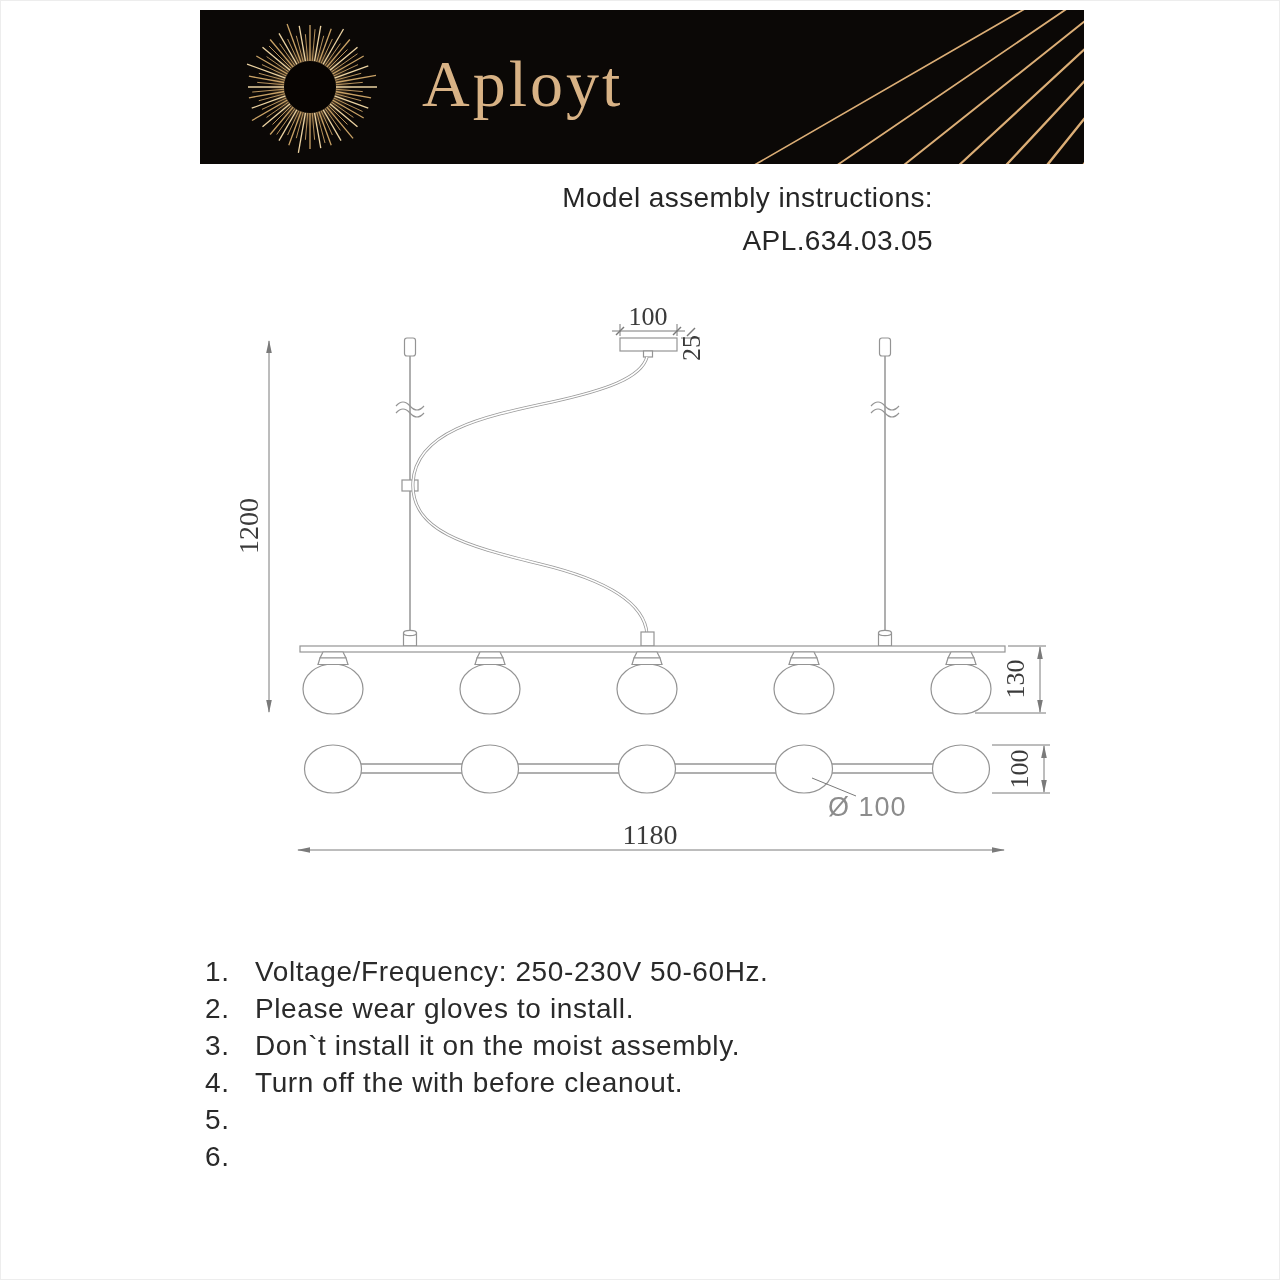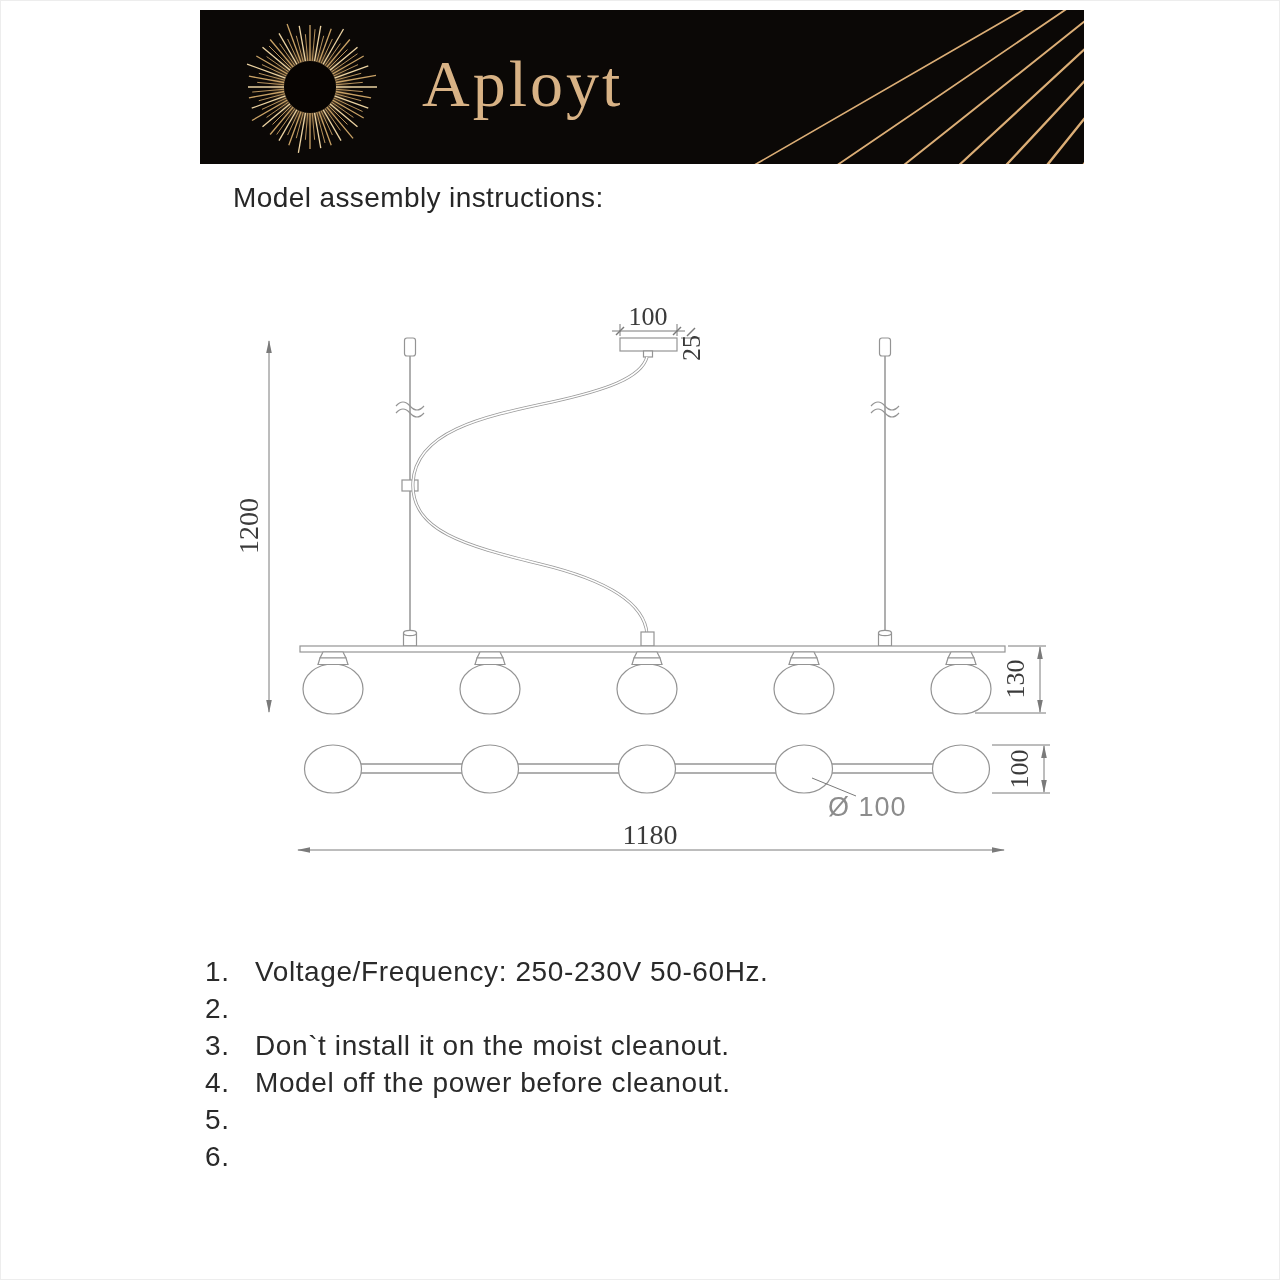--- a/index.html
+++ b/index.html
@@ -14,21 +14,21 @@
     background:var(--banner-bg,#0b0806);overflow:hidden;}
   .banner svg{position:absolute;inset:0;}
   .brand-name{position:absolute;left:222px;top:34px;
     font-family:"Liberation Serif",serif;font-weight:400;
     font-size:66px;line-height:1.2;color:var(--gold,#d8b285);letter-spacing:3px;}
   .sun-ray{stroke:var(--gold-ray,#c9a266);}
   .sun-ray.bright{stroke:#ecd3a2;}
   .fan-ray{stroke:var(--fan-ray,#dcae76);stroke-linecap:round;}
 
   
-  .title-block{position:absolute;left:233px;top:176px;width:700px;text-align:left;
+  .title-block{position:absolute;left:233px;top:176px;width:700px;text-align:right;
     color:#262626;font-size:28px;line-height:43px;letter-spacing:.4px;}
 
   
   .diagram{position:absolute;left:0;top:280px;}
   .fx{stroke:var(--line-gray,#949494);fill:none;stroke-width:1.5;}
   .fxw{stroke:#ffffff;fill:none;}
   .fxf{stroke:var(--line-gray,#949494);fill:#ffffff;stroke-width:1.2;}
   .dl{stroke:#7a7a7a;stroke-width:1;fill:none;}
   .tick{stroke:#7a7a7a;stroke-width:1.4;}
   text.dim{font-family:"Liberation Serif",serif;font-size:26px;fill:var(--dim-text,#3a3a3a);}
@@ -144,20 +144,21 @@
           <line x1="1100" y1="-160" x2="505.21780079216546" y2="313.1111238445909" class="fan-ray" stroke-width="2.00"></line>
           <line x1="1100" y1="-160" x2="471.79179066333677" y2="267.73174504825226" class="fan-ray" stroke-width="1.84"></line>
           <line x1="1100" y1="-160" x2="441.8206931238266" y2="219.99999999999994" class="fan-ray" stroke-width="1.68"></line>
         </g>
     </svg>
     <div class="brand-name">Aployt</div>
   </div>
 
   <div class="title-block">
     <div>Model assembly instructions:</div>
+    <div>APL.634.03.05</div>
   </div>
 
   <svg class="diagram" width="1280" height="620" viewBox="0 0 1280 620">
     <defs>
       <marker id="da" markerWidth="14" markerHeight="8" refX="13" refY="4" orient="auto-start-reverse" markerUnits="userSpaceOnUse">
         <path d="M14,4 L1,1.2 L1,6.8 Z" fill="#7a7a7a"></path>
       </marker>
     </defs>
 
     <g>
@@ -269,28 +270,29 @@
     </g>
   </svg>
 
   <div class="instructions">
     <div class="inst-row">
       <span class="num">1.</span>
       <span>Voltage/Frequency: 250-230V 50-60Hz.</span>
     </div>
     <div class="inst-row">
       <span class="num">2.</span>
+      <span>Please wear gloves to install.</span>
     </div>
     <div class="inst-row">
       <span class="num">3.</span>
-      <span>Don`t install it on the moist cleanout.</span>
+      <span>Don`t install it on the moist assembly.</span>
     </div>
     <div class="inst-row">
       <span class="num">4.</span>
-      <span>Model off the power before cleanout.</span>
+      <span>Turn off the with before cleanout.</span>
     </div>
     <div class="inst-row">
       <span class="num">5.</span>
     </div>
     <div class="inst-row">
       <span class="num">6.</span>
     </div>
   </div>
 
 </div>

